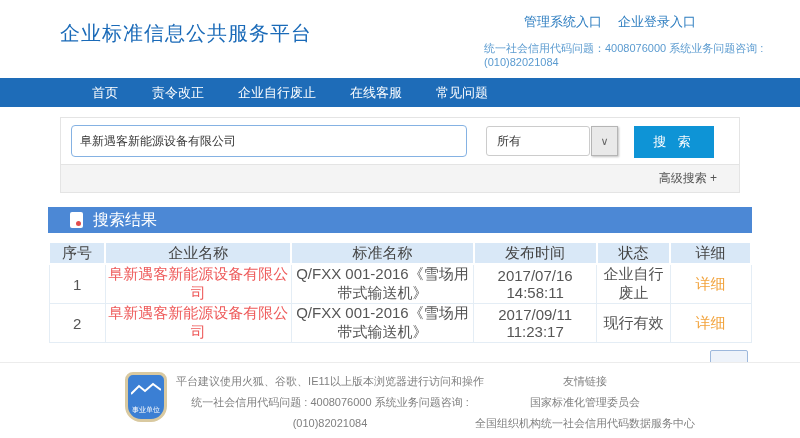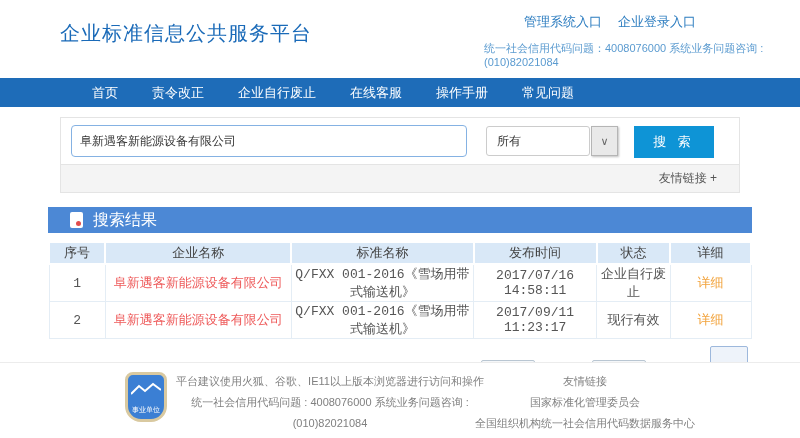--- a/index.html
+++ b/index.html
@@ -24,21 +24,21 @@
   .search-btn { position:absolute; left:573px; top:8px; width:80px; height:32px; background:#0e94d6; color:#fff; border:none; font-size:13px; letter-spacing:4px; cursor:pointer; font-family:"Liberation Sans", sans-serif; }
   .advanced-strip { position:absolute; left:60px; top:165px; width:680px; height:28px; background:#f4f4f4; border:1px solid #e4e4e4; border-top:none; }
   .advanced-link { position:absolute; right:22px; top:0; line-height:26px; font-size:12px; color:#555; cursor:pointer; }
 
   
   .results { position:absolute; left:48px; top:207px; width:704px; }
   .results-header { height:26px; background:#4c88d5; display:flex; align-items:center; padding-left:22px; gap:10px; }
   .doc-icon { width:13px; height:16px; background:#fff; border-radius:2px; position:relative; }
   .doc-icon::after { content:""; position:absolute; right:2px; bottom:2px; width:5px; height:5px; background:#e24c4c; border-radius:50%; }
   .results-title { color:#ffffff; font-size:16px; }
-  .results table { width:100%; border-collapse:collapse; font-size:13px; margin-top:8px;font-family:Liberation Mono, monospace; }
+  .results table { width:100%; border-collapse:collapse; font-size:15px; margin-top:8px; }
   .results thead th { background:#d9e8f7; color:#444; font-weight:normal; height:22px; border:2px solid #fff; }
   .results tbody td { height:28px; text-align:center; color:#555; border:1px solid #e4edf5; background:#fff; }
   .col-no { width:8%; } .col-company { width:26.5%; } .col-standard { width:26%; }
   .col-time { width:17.5%; } .col-status { width:10.5%; } .col-detail { width:11.5%; }
   .company-link { color:#ee5a5a; cursor:pointer; }
   .detail-link { color:#f2a33c; cursor:pointer; }
 
   
   .pagination { display:flex; justify-content:flex-end; align-items:center; gap:17px; margin-top:7px; padding-right:4px; font-size:12px; }
   .pg-btn { border:1px solid #b9c6d2; background:#f5f7f9; color:#666; padding:2px 8px; border-radius:2px; cursor:pointer; }
@@ -65,32 +65,31 @@
     <span>管理系统入口</span>
     <span>企业登录入口</span>
   </div>
   <div class="info-line">统一社会信用代码问题：4008076000 系统业务问题咨询 :(010)82021084</div>
 
   <div class="nav">
     <div class="nav-item">首页</div>
     <div class="nav-item">责令改正</div>
     <div class="nav-item">企业自行废止</div>
     <div class="nav-item">在线客服</div>
-    <div class="nav-item">操作手册</div>
     <div class="nav-item">常见问题</div>
   </div>
 
   <div class="search-panel">
     <input class="search-input" type="text" value="阜新遇客新能源设备有限公司" style="">
     <div class="filter-box">所有</div>
     <div class="filter-arrow">∨</div>
     <button class="search-btn">搜 索</button>
   </div>
   <div class="advanced-strip">
-    <span class="advanced-link">友情链接 +</span>
+    <span class="advanced-link">高级搜索 +</span>
   </div>
 
   <div class="results">
     <div class="results-header">
       <span class="doc-icon"></span>
       <span class="results-title">搜索结果</span>
     </div>
     <table>
       <thead>
         <tr>

